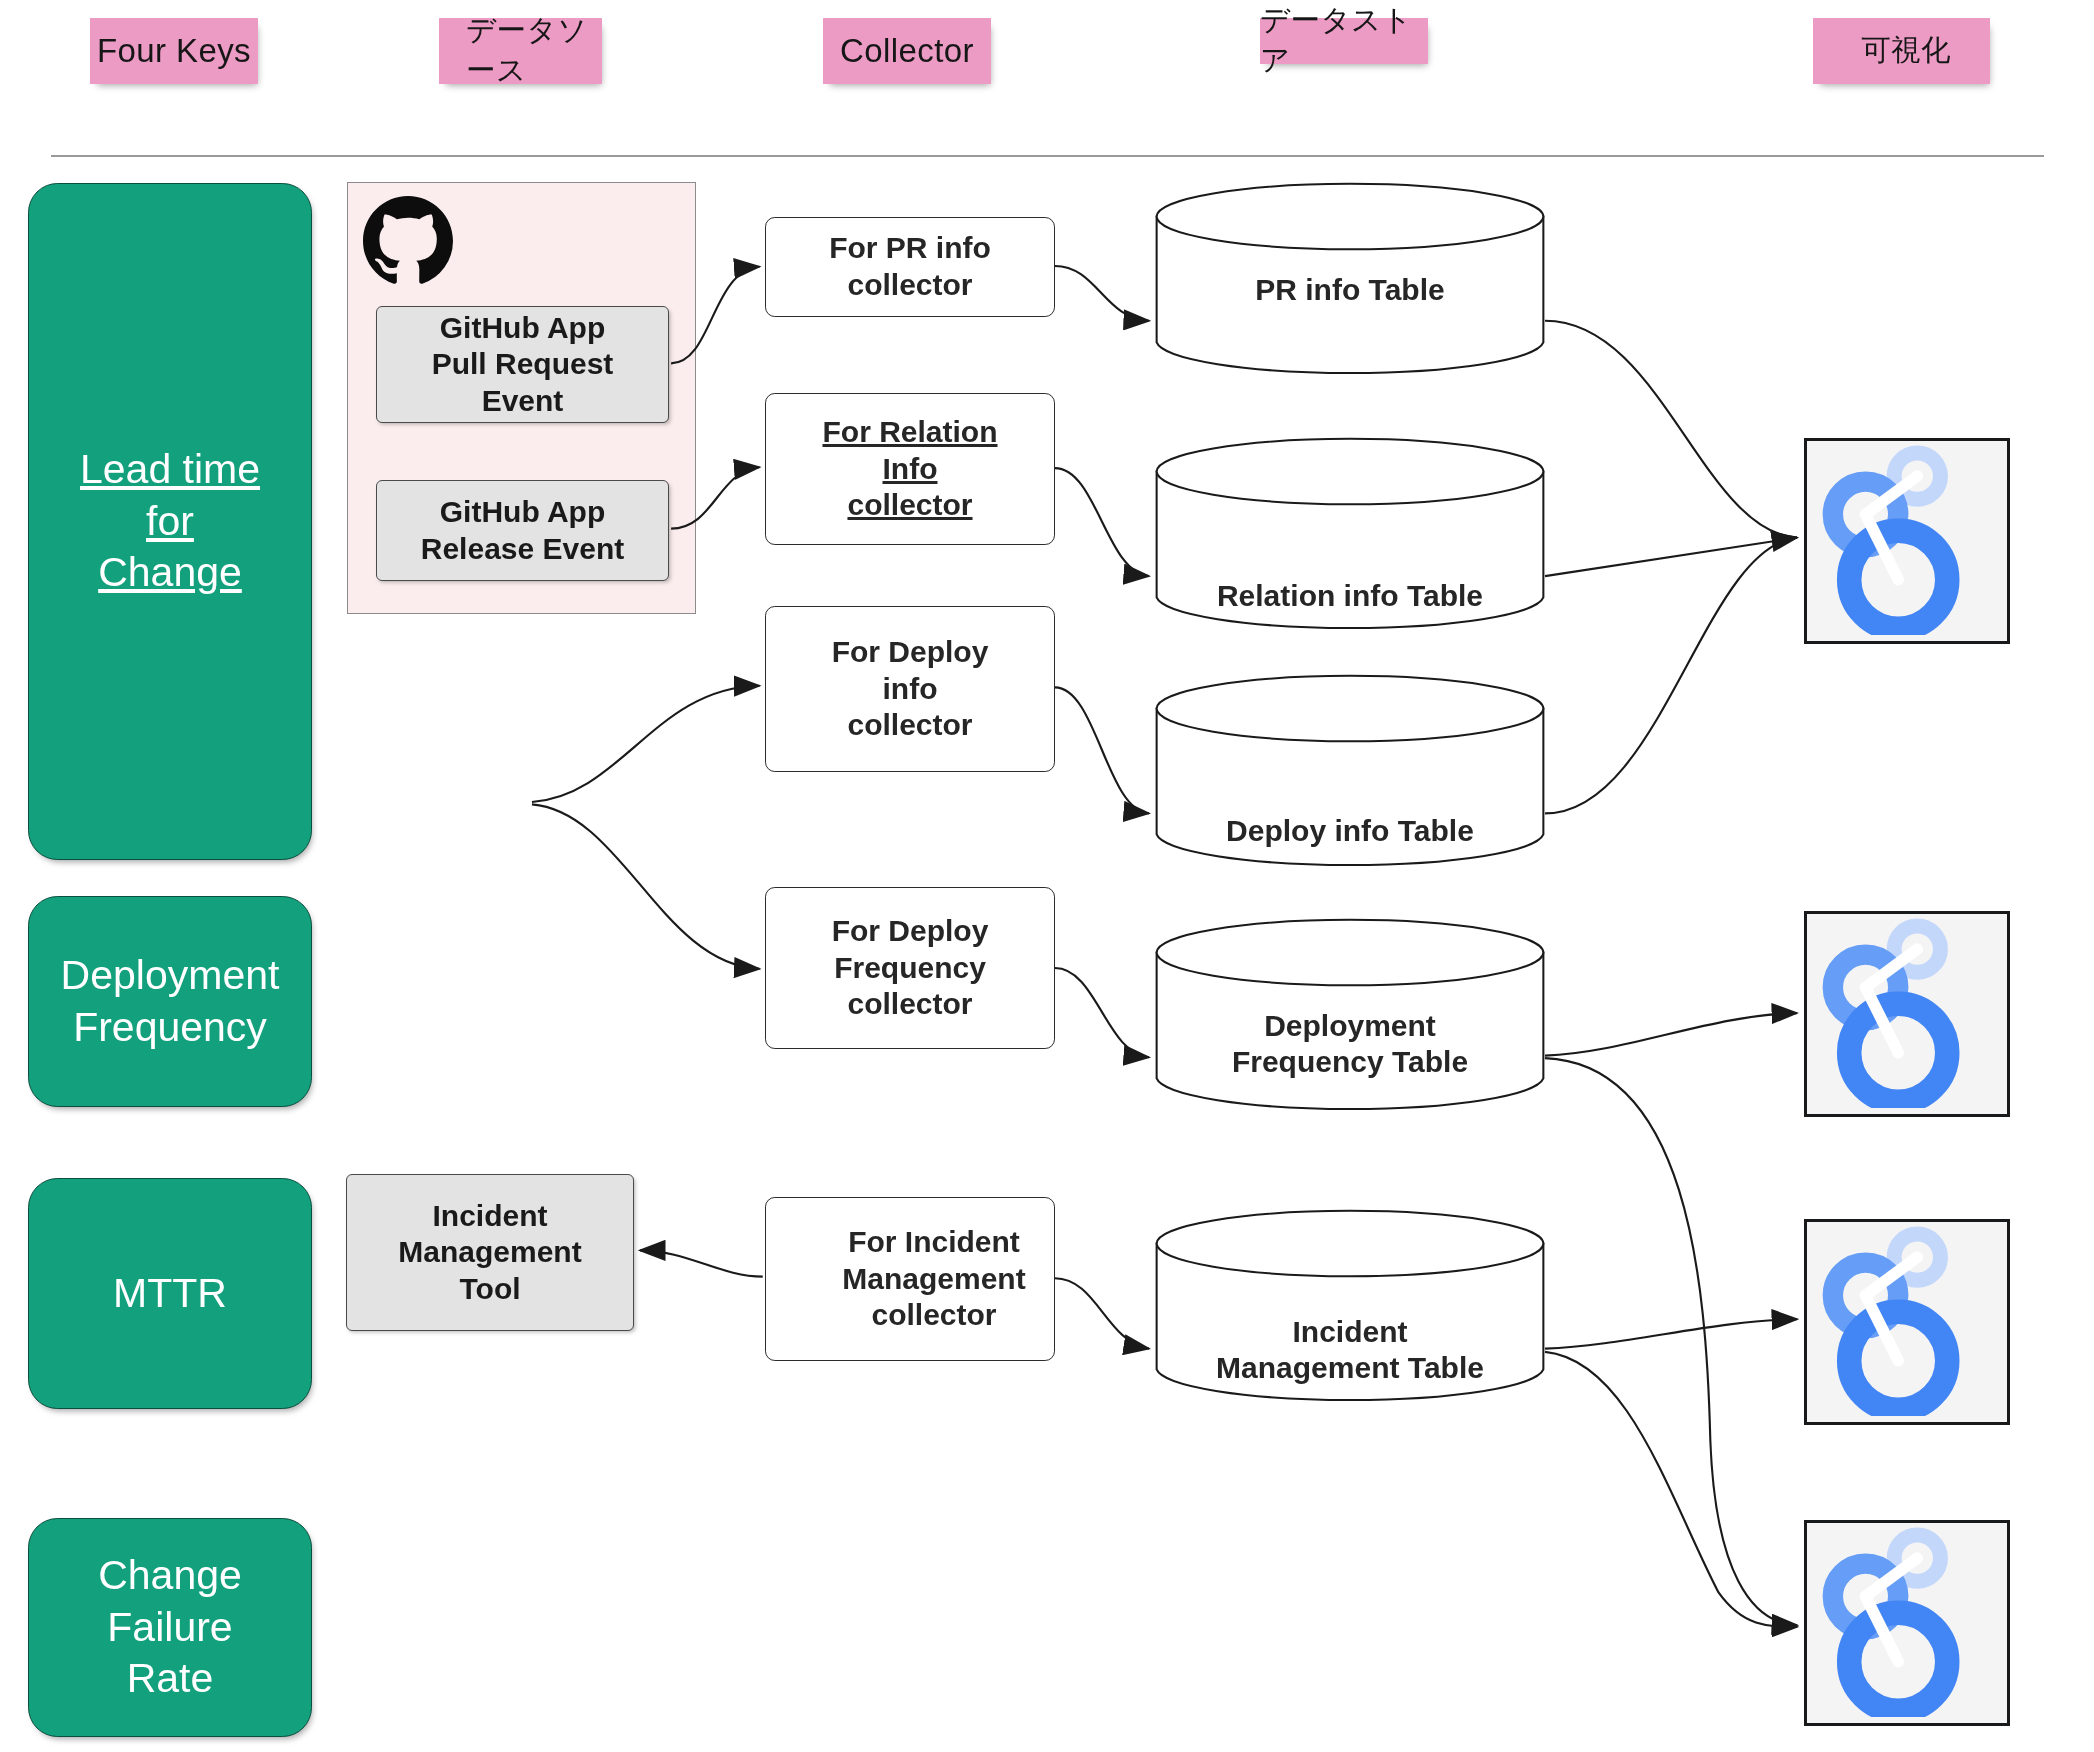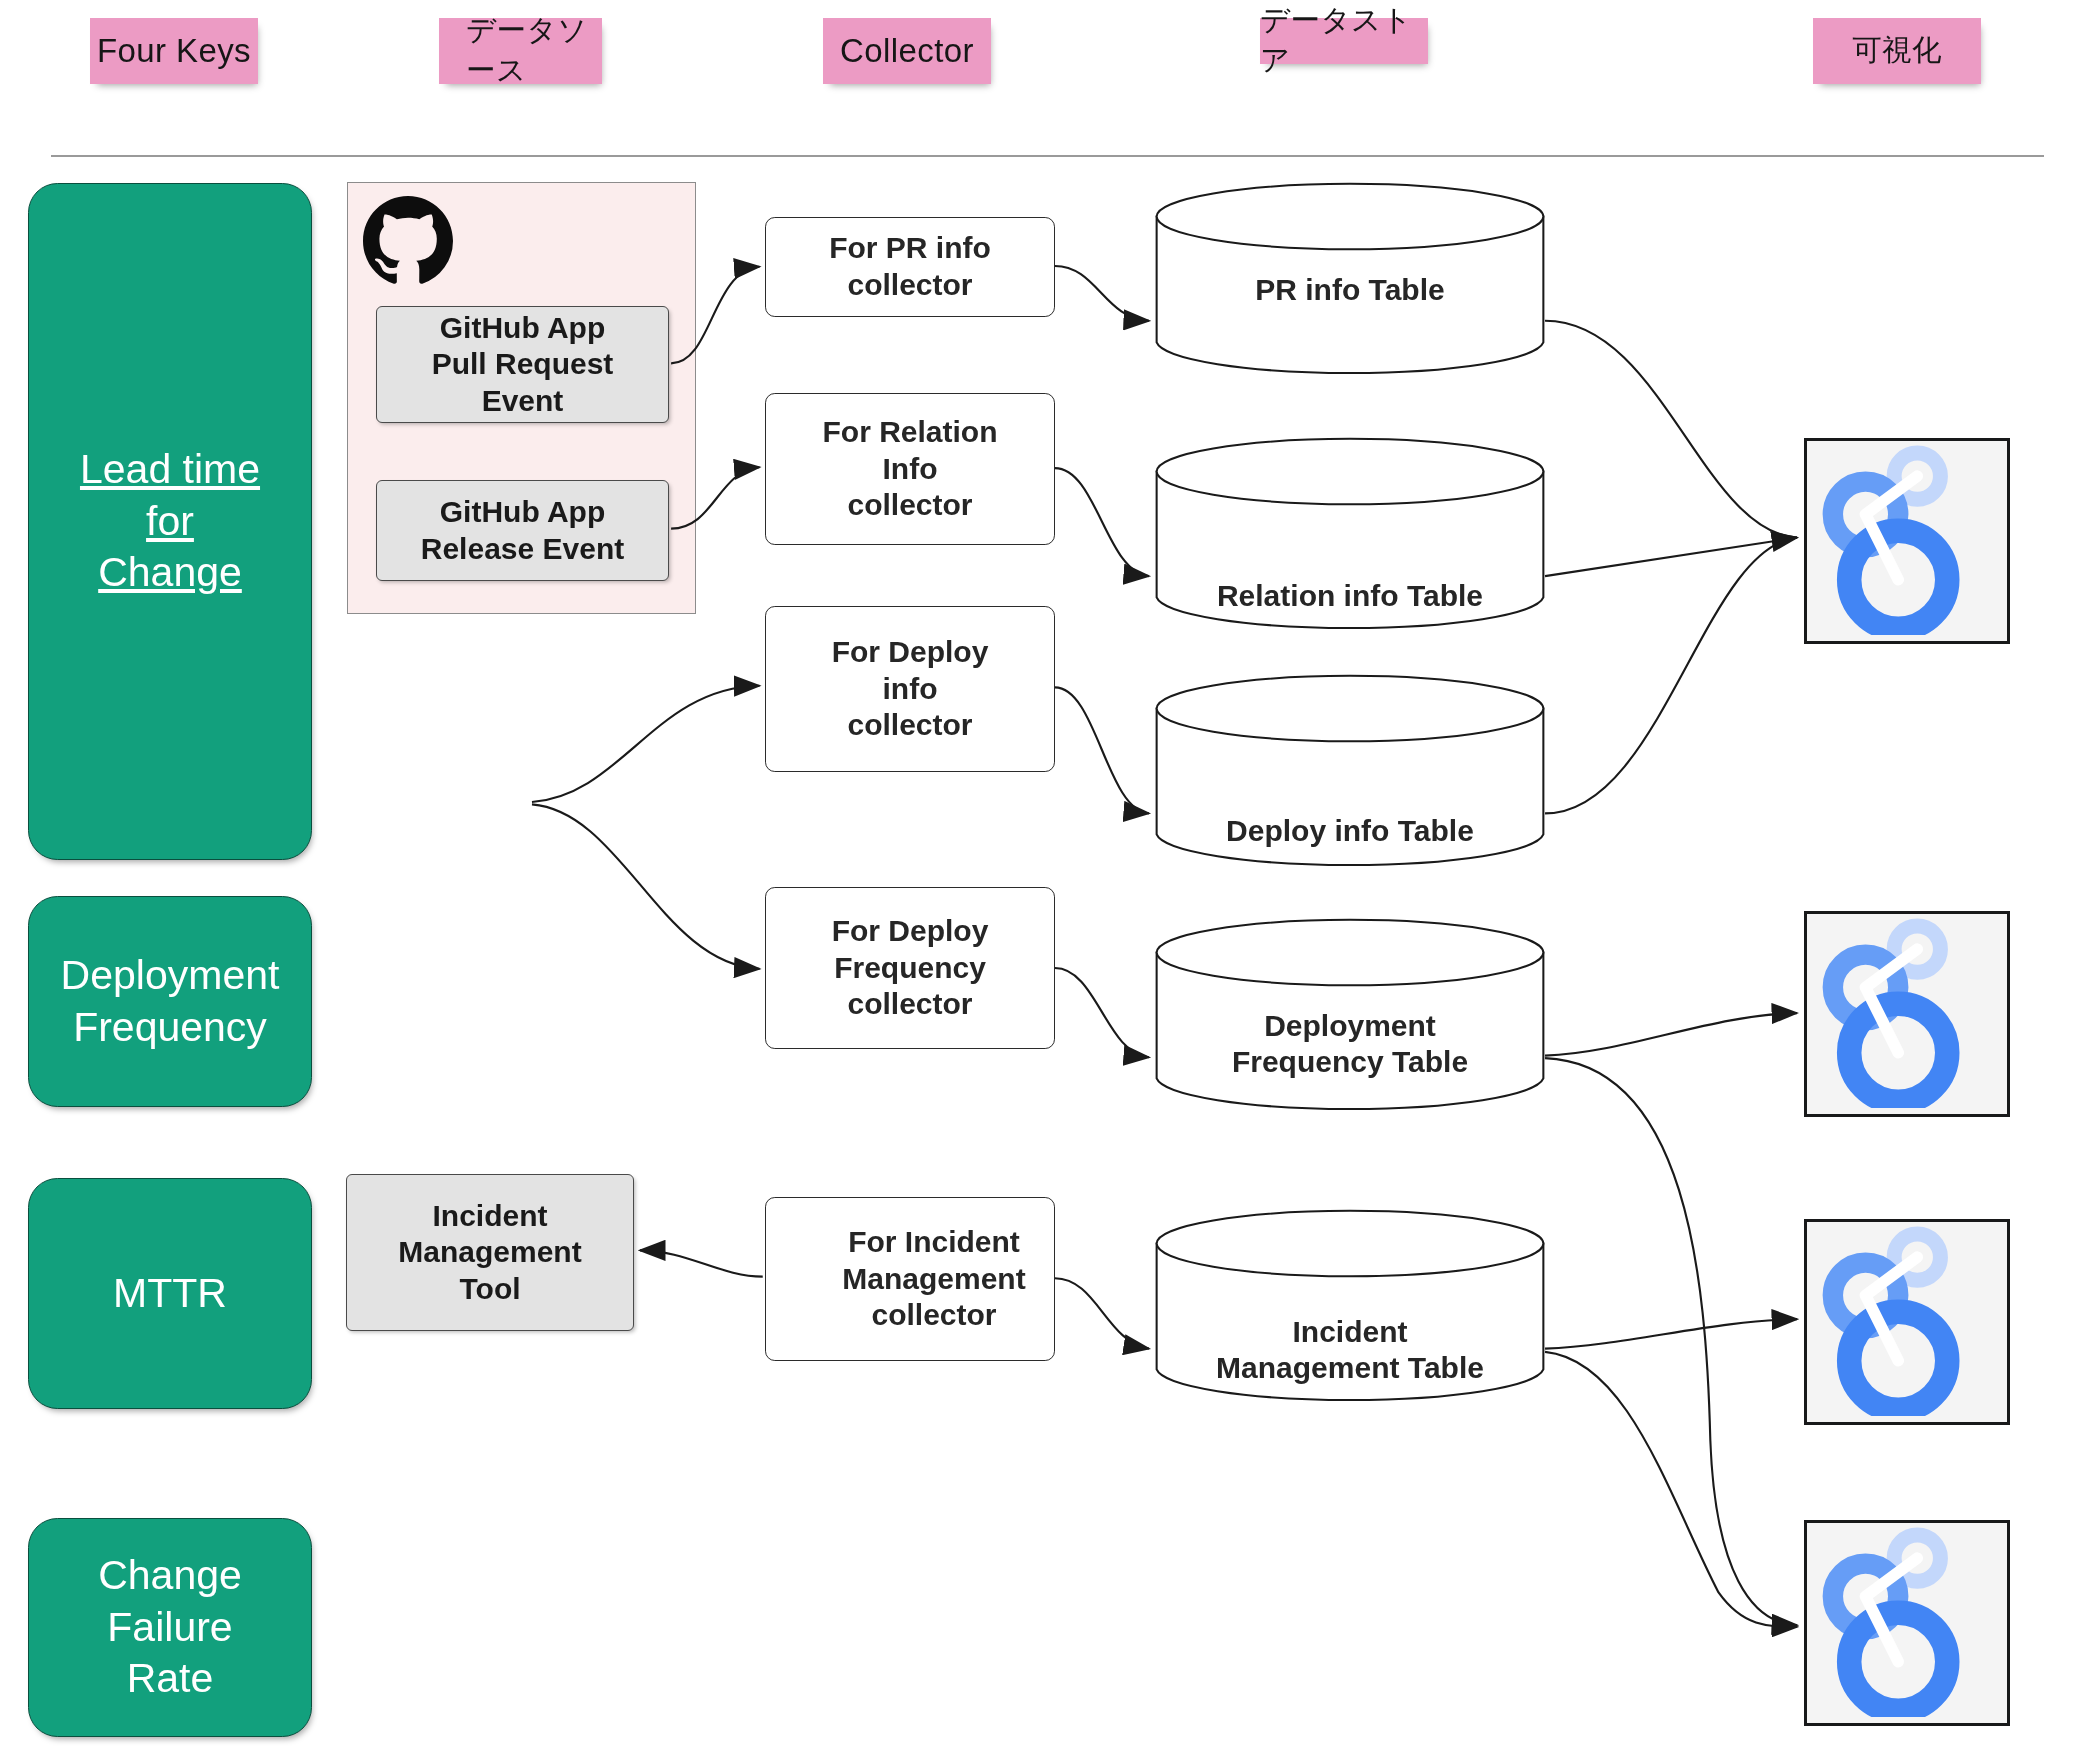--- a/index.html
+++ b/index.html
@@ -120,21 +120,21 @@
   </div>
   <div class="sticky jp" style="left:439px;top:18px;width:136px;height:66px;padding-left:27px;">
     <span>データソース</span>
   </div>
   <div class="sticky" style="left:823px;top:18px;width:168px;height:66px;">
     <span>Collector</span>
   </div>
   <div class="sticky jp" style="left:1260px;top:18px;width:168px;height:46px;">
     <span>データストア</span>
   </div>
-  <div class="sticky jp" style="left:1813px;top:18px;width:168px;height:66px;">
+  <div class="sticky jp" style="left:1813px;top:18px;width:168px;height:66px;padding-left:9px;">
     <span>可視化</span>
   </div>
   <div class="header-rule"></div>
 
   <div class="fourkey" style="left:28px;top:183px;width:282px;height:675px;">
     <span style="white-space:pre-line;text-decoration:underline;">Lead time
 for
 Change</span>
   </div>
   <div class="fourkey" style="left:28px;top:896px;width:282px;height:209px;">
@@ -179,21 +179,21 @@
     <span style="white-space:pre-line;">Incident
 Management
 Tool</span>
   </div>
 
   <div class="collector" style="left:765px;top:217px;width:288px;height:98px;">
     <span style="white-space:pre-line;">For PR info
 collector</span>
   </div>
   <div class="collector" style="left:765px;top:393px;width:288px;height:150px;">
-    <span style="white-space:pre-line;">For Relation
+    <span style="white-space:pre-line;text-decoration:underline;">For Relation
 Info
 collector</span>
   </div>
   <div class="collector" style="left:765px;top:606px;width:288px;height:164px;">
     <span style="white-space:pre-line;">For Deploy
 info
 collector</span>
   </div>
   <div class="collector" style="left:765px;top:887px;width:288px;height:160px;">
     <span style="white-space:pre-line;">For Deploy

